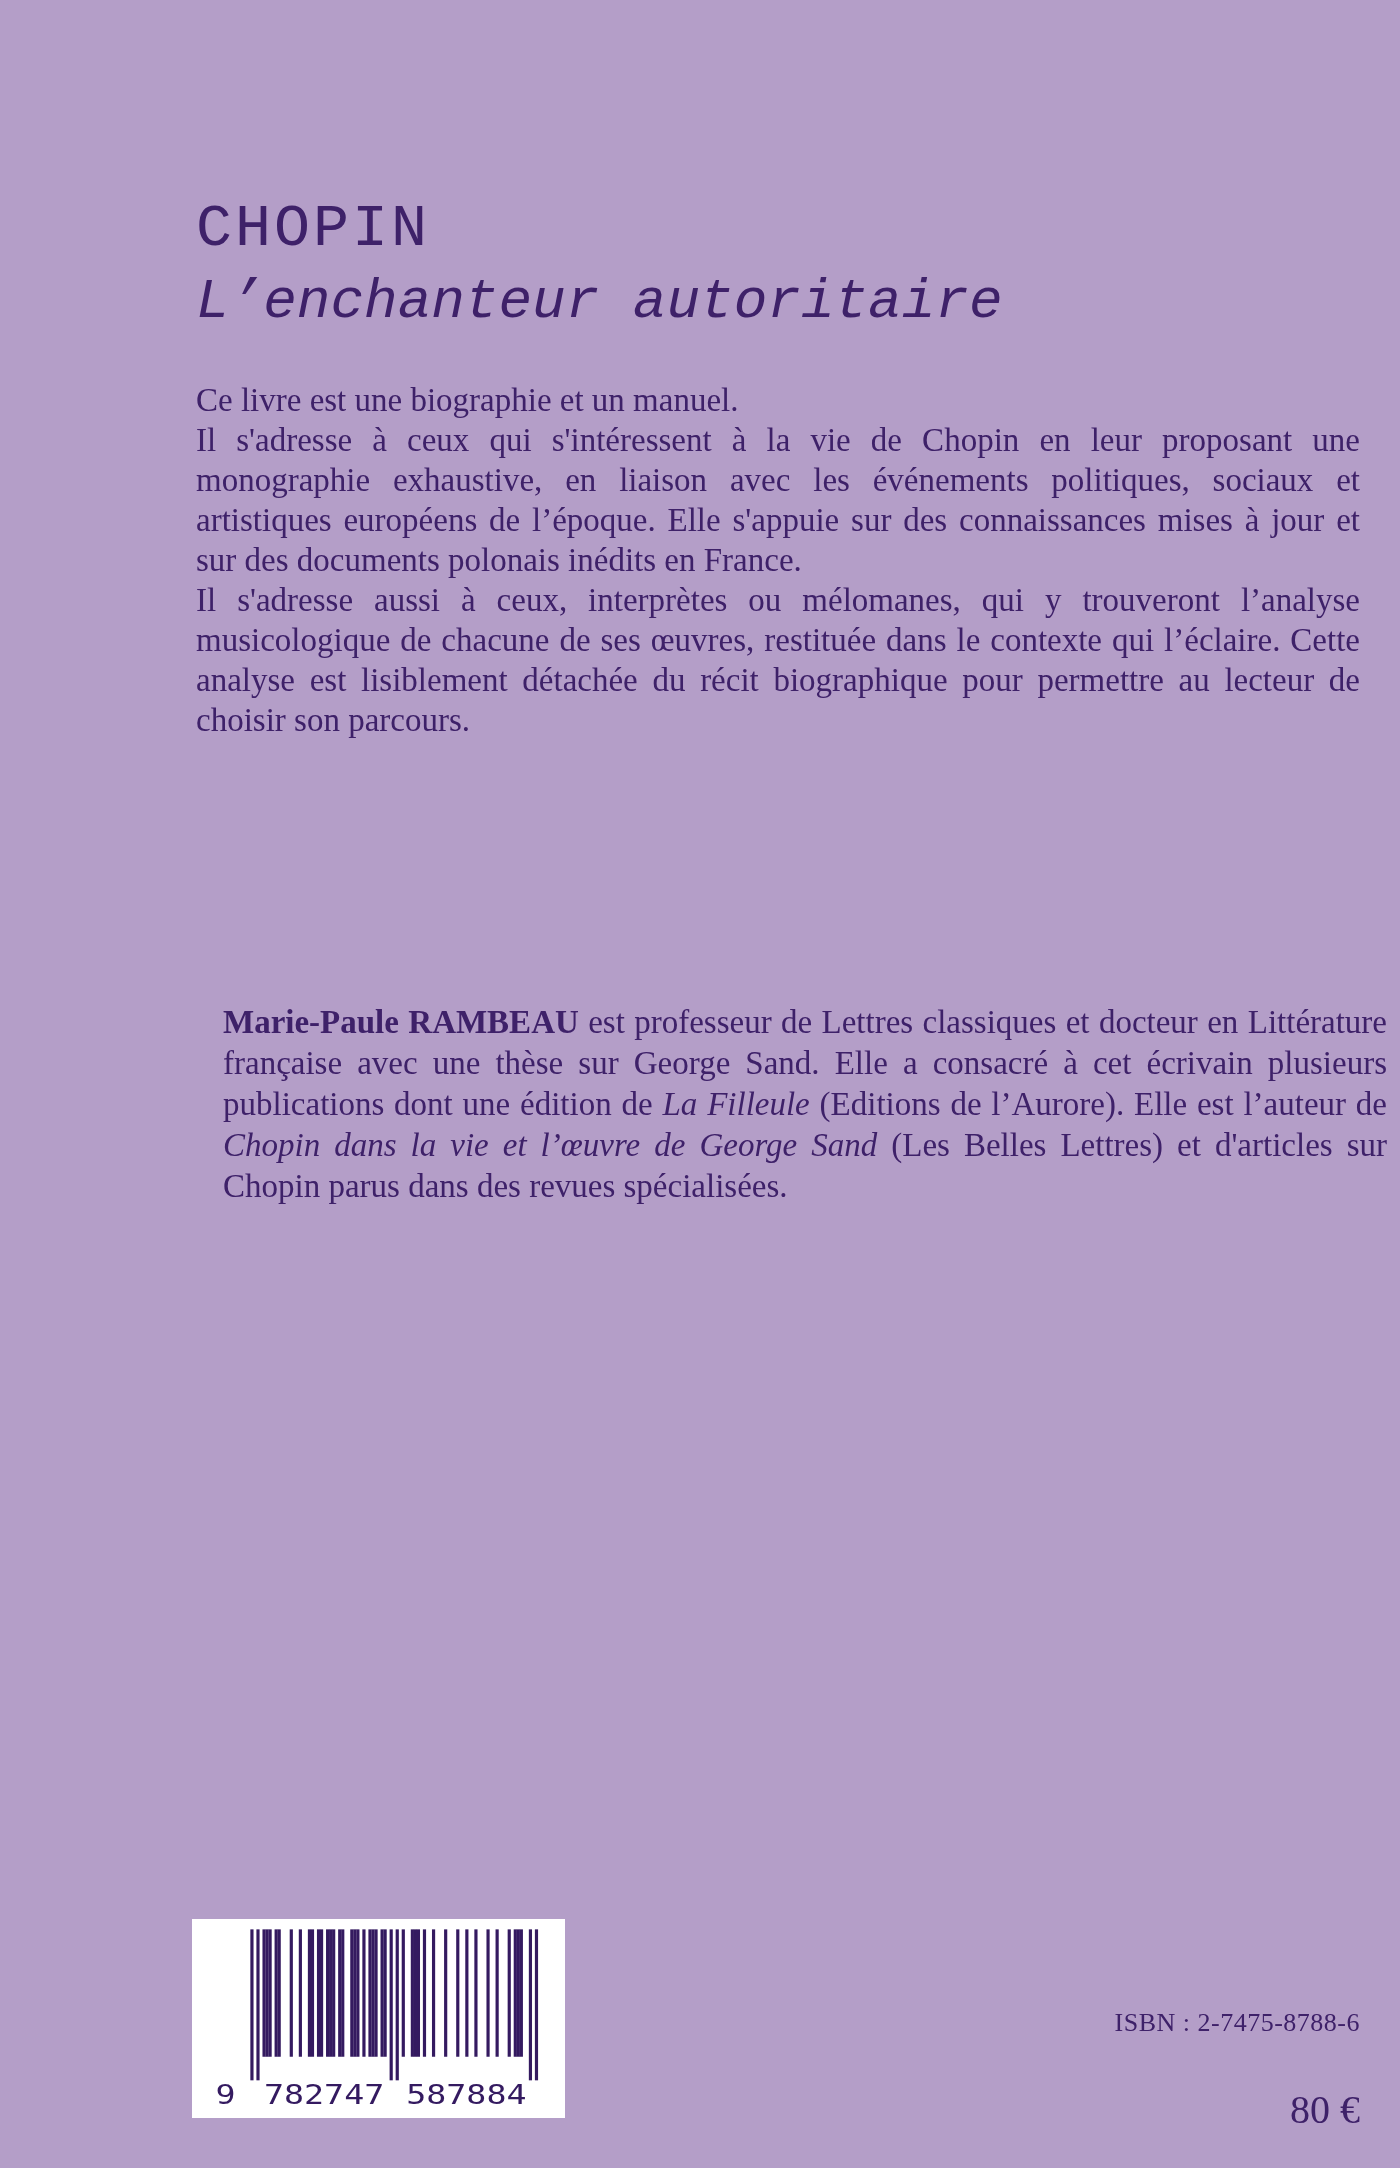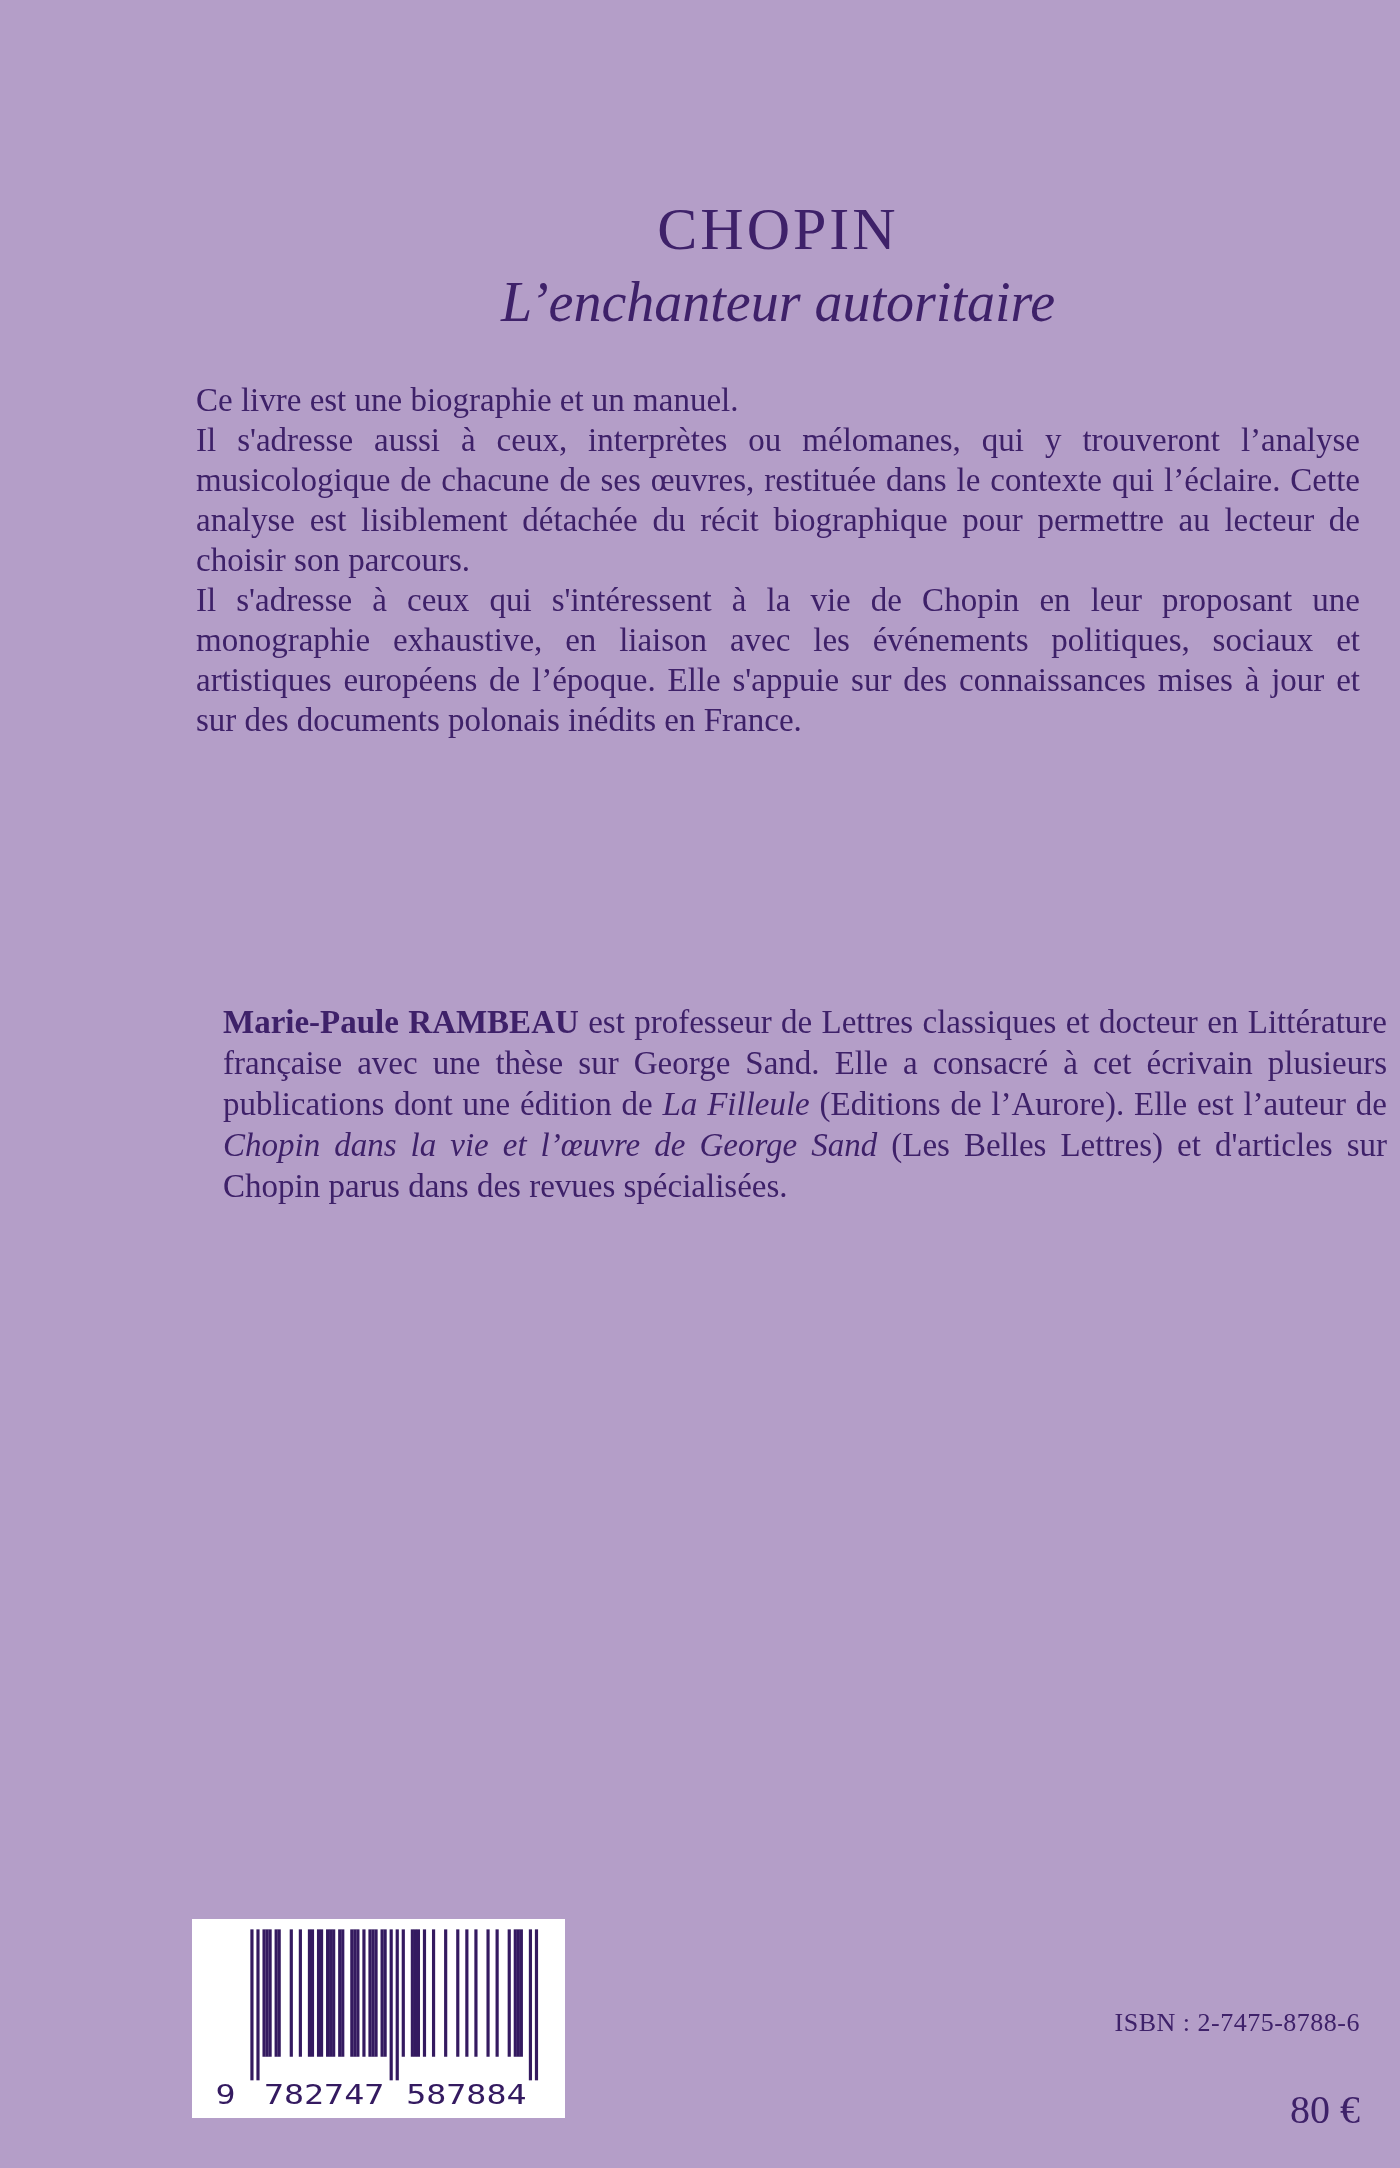--- a/index.html
+++ b/index.html
@@ -14,21 +14,22 @@
     height: 2168px;
     background: var(--bg, #b49ec8);
     color: var(--ink, #3e2169);
     overflow: hidden;
   }
   .titles {
     position: absolute;
     top: 192px;
     left: 196px;
     width: 1164px;
-    text-align: center;
+    text-align: left;
+    font-family: Liberation Mono, monospace;
   }
   .title {
     font-size: 60px;
     font-weight: normal;
     letter-spacing: 3px;
     line-height: 75px;
   }
   .subtitle {
     font-size: 56px;
     font-weight: normal;
@@ -98,22 +99,22 @@
 
 <div class="page">
 
   <header class="titles">
     <h1 class="title">CHOPIN</h1>
     <h2 class="subtitle">L’enchanteur autoritaire</h2>
   </header>
 
   <section class="description">
       <p>Ce livre est une biographie et un manuel.</p>
+      <p>Il s'adresse à ceux qui s'intéressent à la vie de Chopin en leur proposant une monographie exhaustive, en liaison avec les événements politiques, sociaux et artistiques européens de l’époque. Elle s'appuie sur des connaissances mises à jour et sur des documents polonais inédits en France.</p>
       <p>Il s'adresse aussi à ceux, interprètes ou mélomanes, qui y trouveront l’analyse musicologique de chacune de ses œuvres, restituée dans le contexte qui l’éclaire. Cette analyse est lisiblement détachée du récit biographique pour permettre au lecteur de choisir son parcours.</p>
-      <p>Il s'adresse à ceux qui s'intéressent à la vie de Chopin en leur proposant une monographie exhaustive, en liaison avec les événements politiques, sociaux et artistiques européens de l’époque. Elle s'appuie sur des connaissances mises à jour et sur des documents polonais inédits en France.</p>
     </section>
 
   <section class="author">
     <p class="author-text"><span class="seg-bold">Marie-Paule RAMBEAU</span><span> est professeur de Lettres classiques et docteur en Littérature française avec une thèse sur George Sand. Elle a consacré à cet écrivain plusieurs publications dont une édition de </span><span class="seg-italic">La Filleule</span><span> (Editions de l’Aurore). Elle est l’auteur de </span><span class="seg-italic">Chopin dans la vie et l’œuvre de George Sand</span><span> (Les Belles Lettres) et d'articles sur Chopin parus dans des revues spécialisées.</span></p>
   </section>
 
   <div class="barcode-box">
     <svg id="ean-svg" viewBox="-13 -1 111 78" preserveAspectRatio="none" xmlns="http://www.w3.org/2000/svg" aria-hidden="true">
         <rect x="0" y="0" width="1.05" height="64"></rect>
         <rect x="2" y="0" width="1.05" height="64"></rect>

